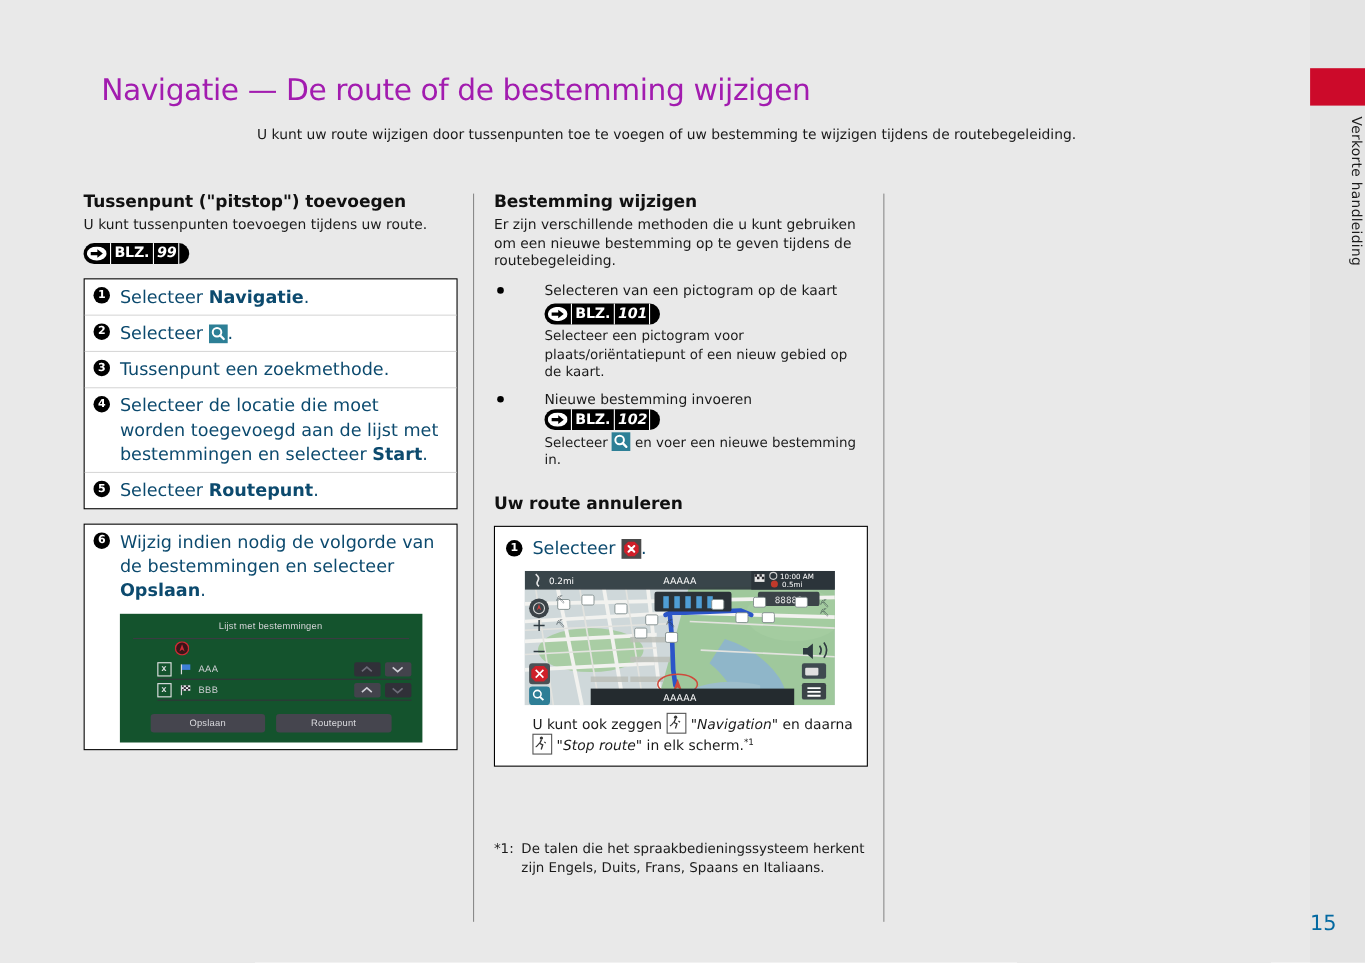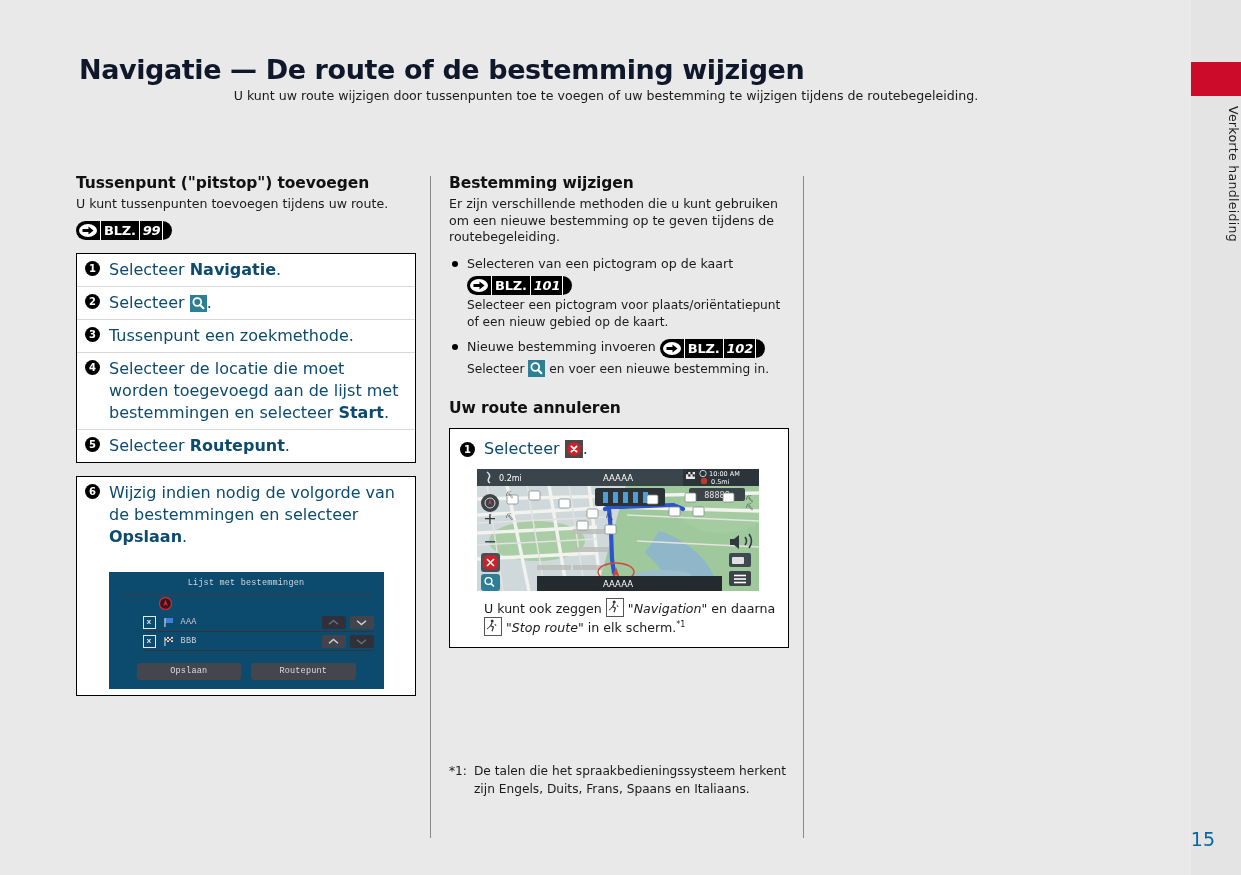--- a/index.html
+++ b/index.html
@@ -61,25 +61,25 @@
 
   
   .hdr {
     position: absolute;
     left: 76px;
     top: 52px;
     width: 1060px;
   }
   .hdr-title {
     font-size: 27px;
-    font-weight: bold;
-    color: #0f172a;
+    font-weight: normal;
+    color: #a21caf;
     letter-spacing: -0.4px;
     line-height: 1.12;
-    margin: 3px;
+    margin: 16px;
   }
   .hdr-sub {
     font-size: 12.6px;
     color: #1a1a1a;
     margin-top: 3px;
     line-height: 1.2;
     text-align: center;
   }
 
   
@@ -223,26 +223,26 @@
     width: 16px;
     height: 17px;
     border: 1px solid #555;
     background: #fff;
     vertical-align: -4px;
   }
   .ico-voice svg { display: block; }
 
   
   .navshot {
-    background: #0c4a6e;
-    margin: 23px auto 6px auto;
+    background: #14532d;
+    margin: 9px auto 6px auto;
     width: 275px;
     height: 117px;
     position: relative;
-    font-family: Liberation Mono, monospace;
+    font-family: Liberation Sans, sans-serif;
   }
   .navshot-title {
     text-align: center;
     color: #d5d5d8;
     font-size: 8.5px;
     padding-top: 6px;
     letter-spacing: 0.2px;
   }
   .navshot-rule {
     position: absolute;
@@ -311,20 +311,21 @@
     line-height: 17px;
     text-align: center;
     letter-spacing: 0.2px;
   }
 
   
   .bullets { margin-top: 9px; }
   .bullet {
     display: flex;
     margin-bottom: 8px;
+    gap: 28px;
   }
   .bullet .dot {
     flex: 0 0 auto;
     width: 6px; height: 6px;
     background: #000;
     border-radius: 50%;
     margin: 6px 9px 0 3px;
   }
   .bullet .btxtw {
     font-size: 12.6px;

